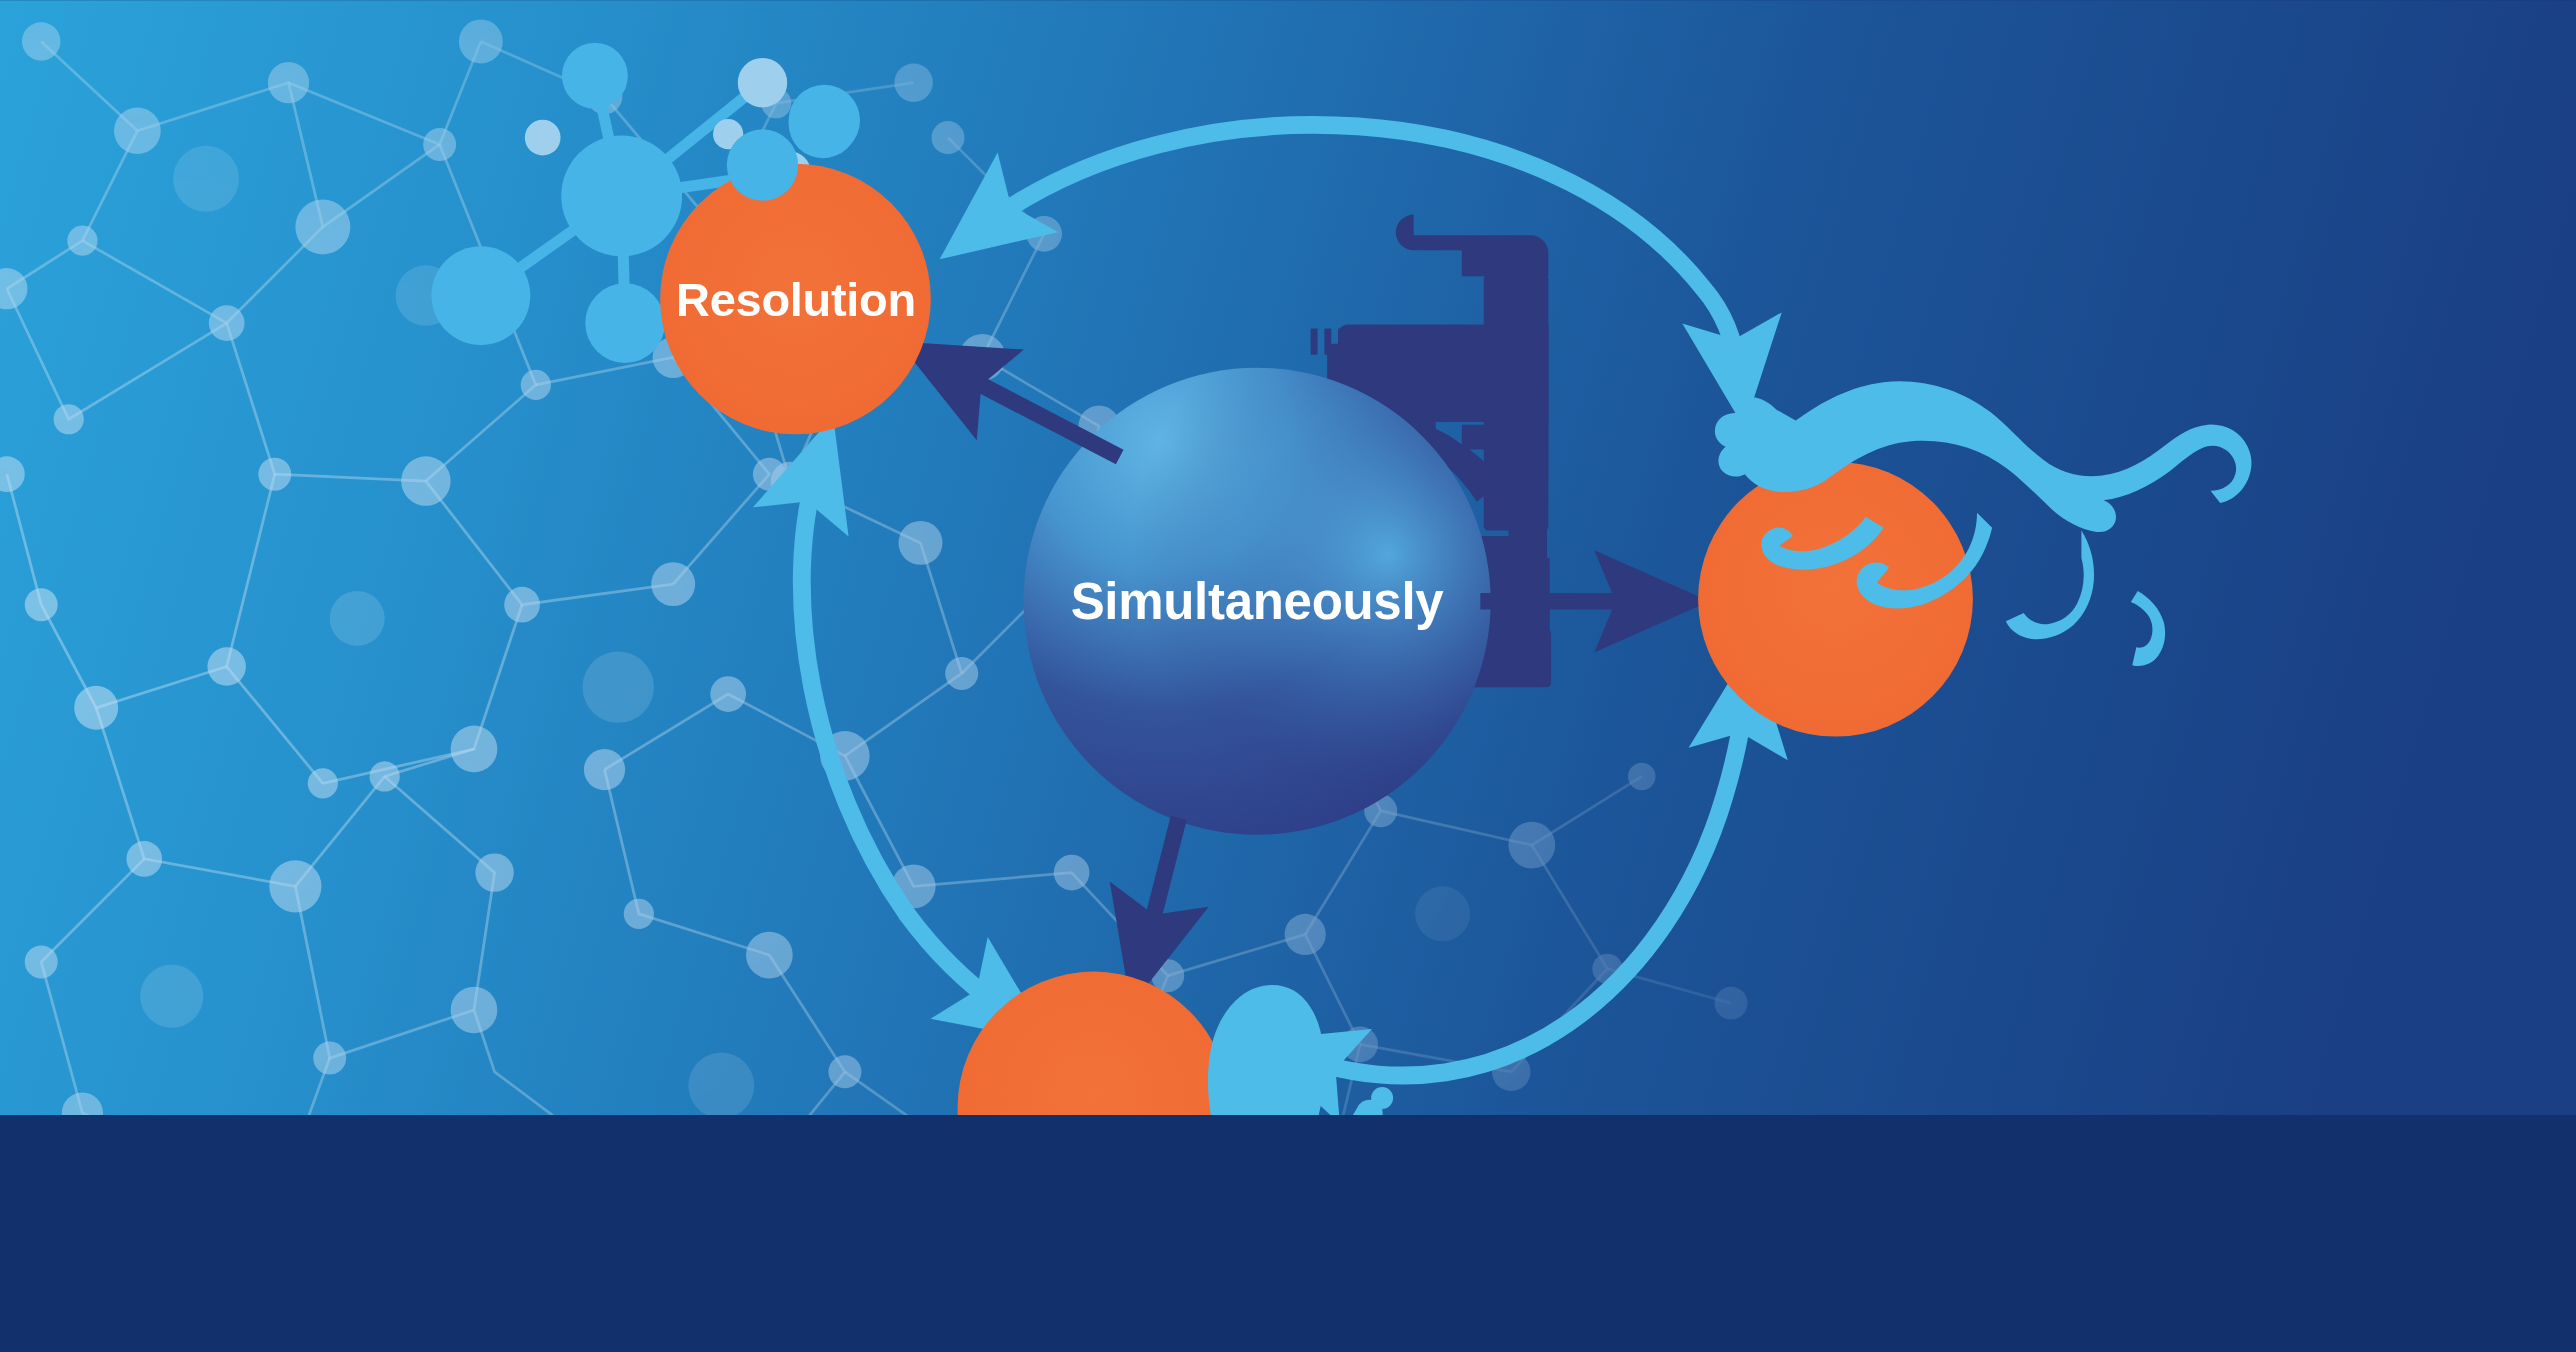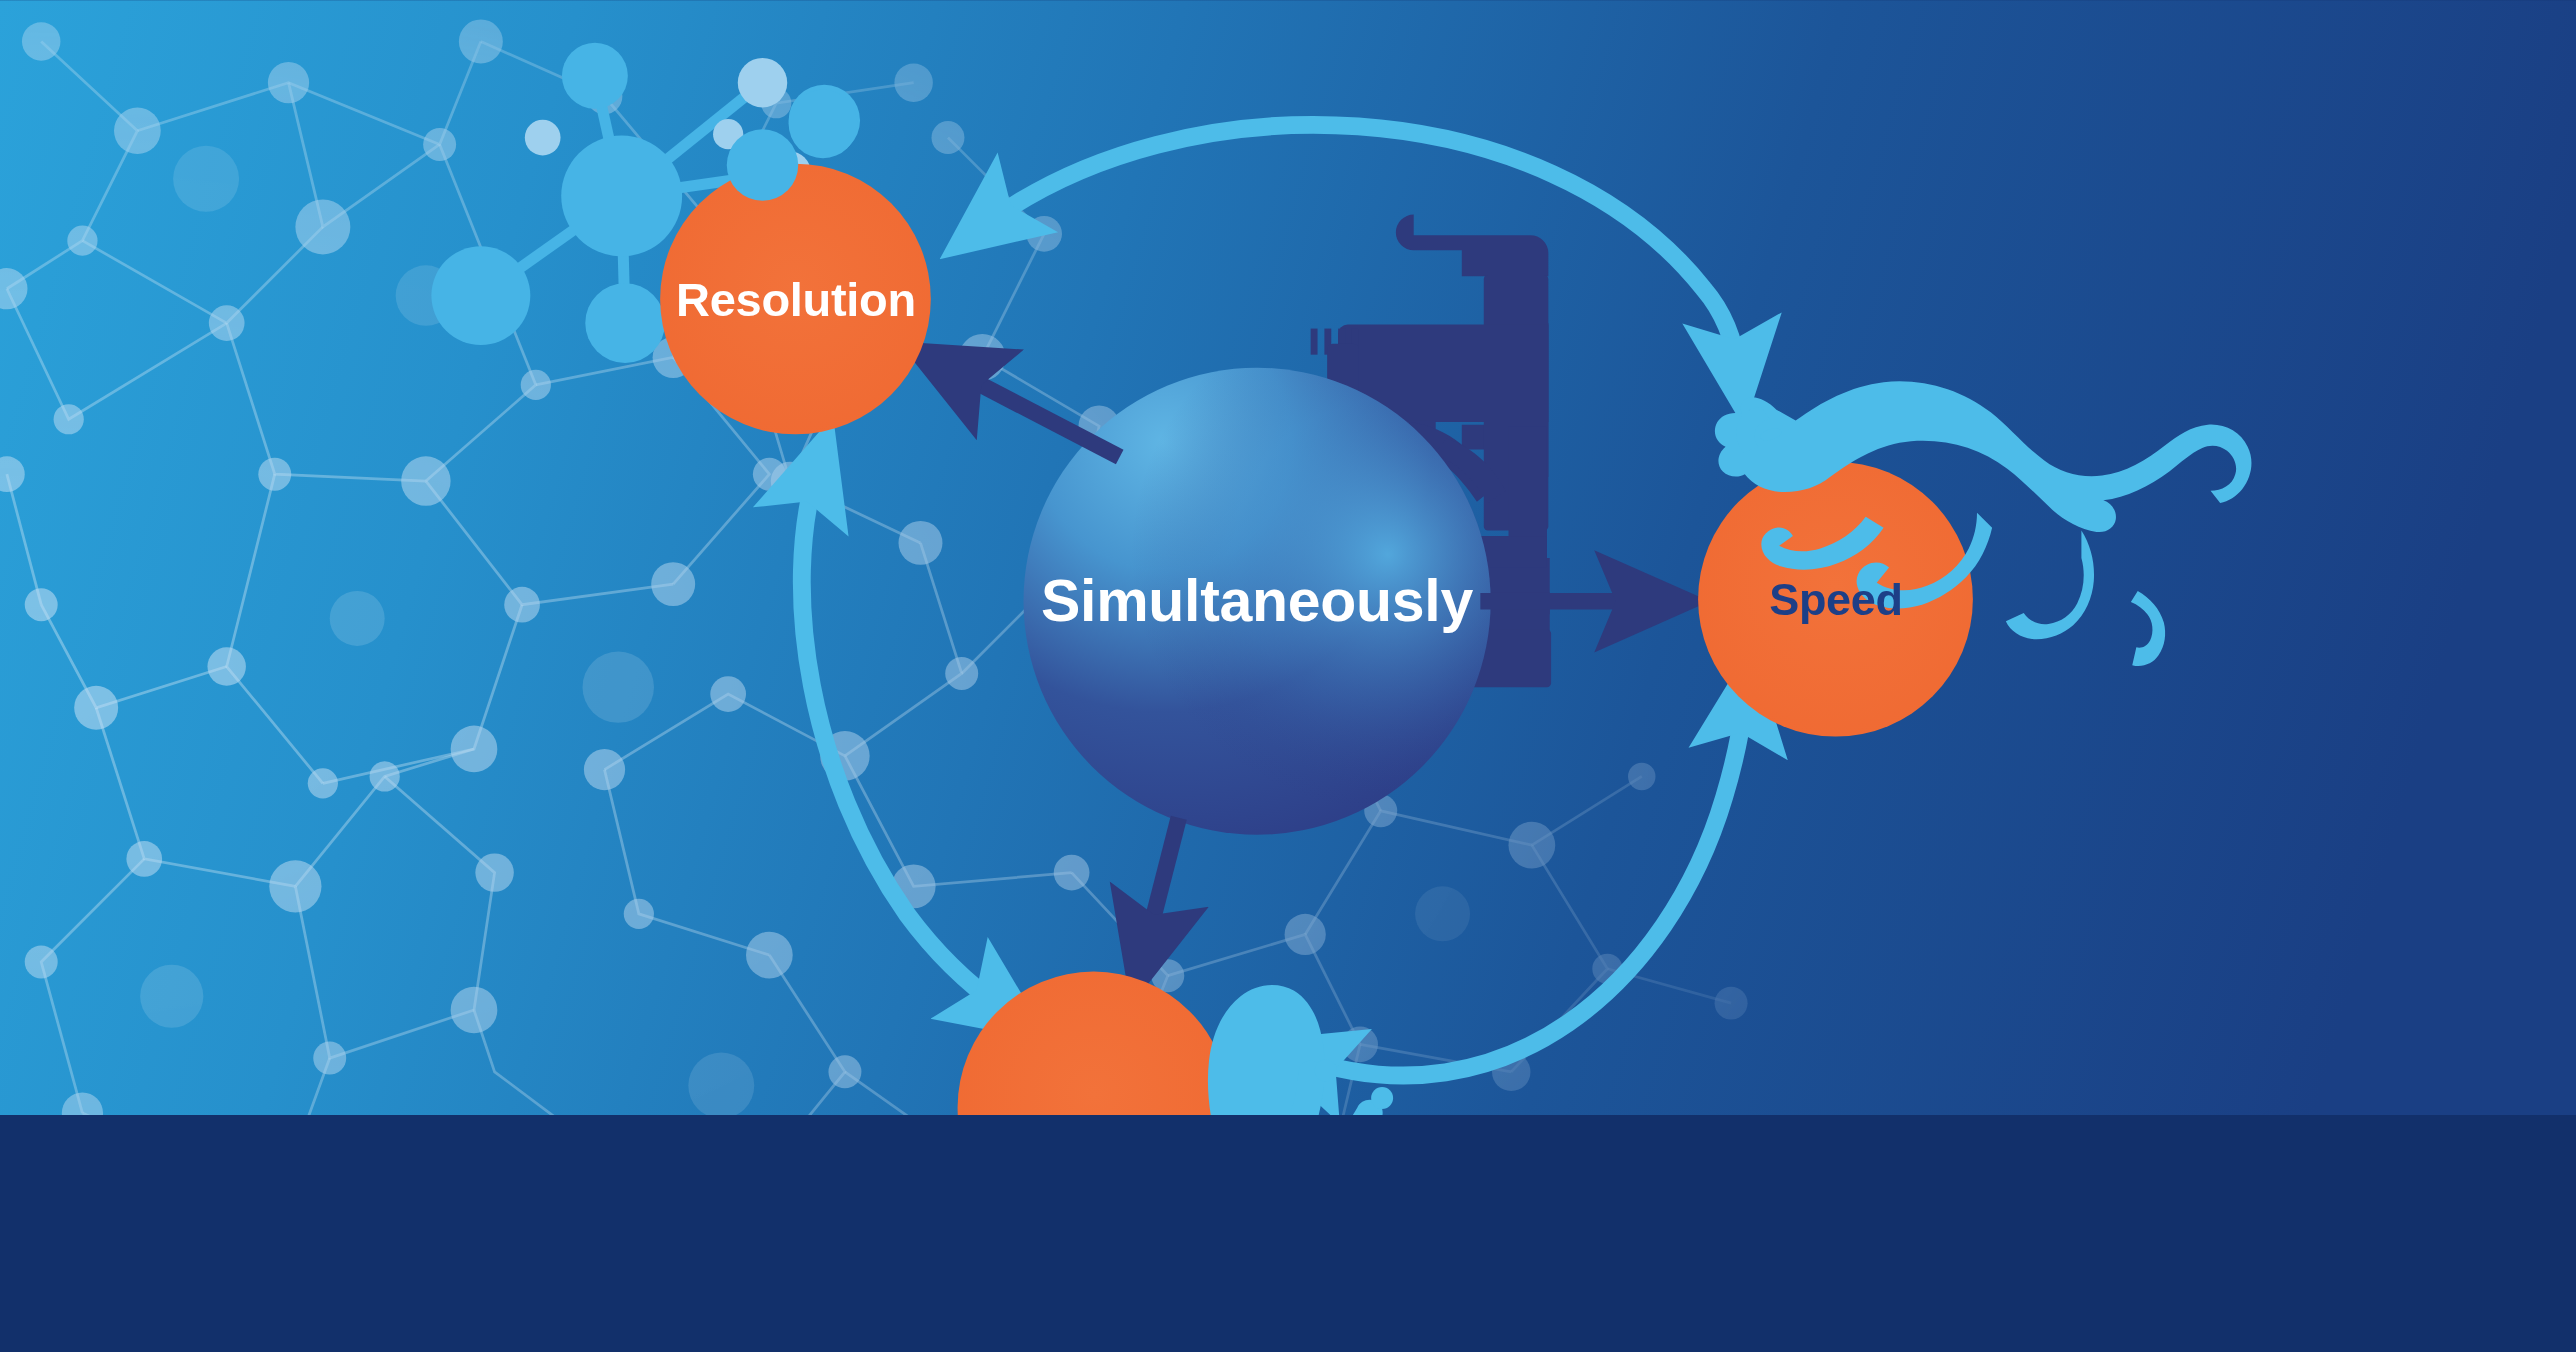--- a/index.html
+++ b/index.html
@@ -31,21 +31,21 @@
     pointer-events: none;
   }
   .node-label span {
     font-weight: bold;
     letter-spacing: -0.3px;
     line-height: 1;
   }
   .lbl-resolution span { font-size: 47px; color: #ffffff; }
   .lbl-speed span      { font-size: 45px; color: #1d3f87; }
   .lbl-sensitivity span{ font-size: 43px; color: #1d3f87; }
-  .lbl-center span     { font-size: 59px; color: #ffffff; }
+  .lbl-center span     { font-size: 51px; color: #ffffff; }
 </style>
 </head>
 <body>
 
 <div id="stage">
 
   <svg class="layer" viewBox="0 0 3750 1969">
     <defs>
       <linearGradient id="bgGrad" x1="0" y1="0" x2="1" y2="0.15">
         <stop offset="0%" stop-color="#2ba2da"></stop>
@@ -394,23 +394,20 @@
                c-10 -4 -22 0 -26 10 c-18 32 -44 58 -76 76 z"></path>
       <circle cx="1930" cy="1558" r="16"></circle>
       <circle cx="2012" cy="1598" r="16"></circle>
     </g>
   </svg>
 
   <div class="node-label lbl-resolution" style="left:631px; top:258px; width:330px; height:82px;">
     <span>Resolution</span>
   </div>
 
-  <div class="node-label lbl-speed" style="left:1671px; top:560px; width:330px; height:79px;">
-    <span>Speed</span>
-  </div>
 
 
   <div class="node-label lbl-center" style="left:1003px; top:553px; width:508px; height:96px;">
     <span>Simultaneously</span>
   </div>
 
 </div>
 
 
 </body></html>

